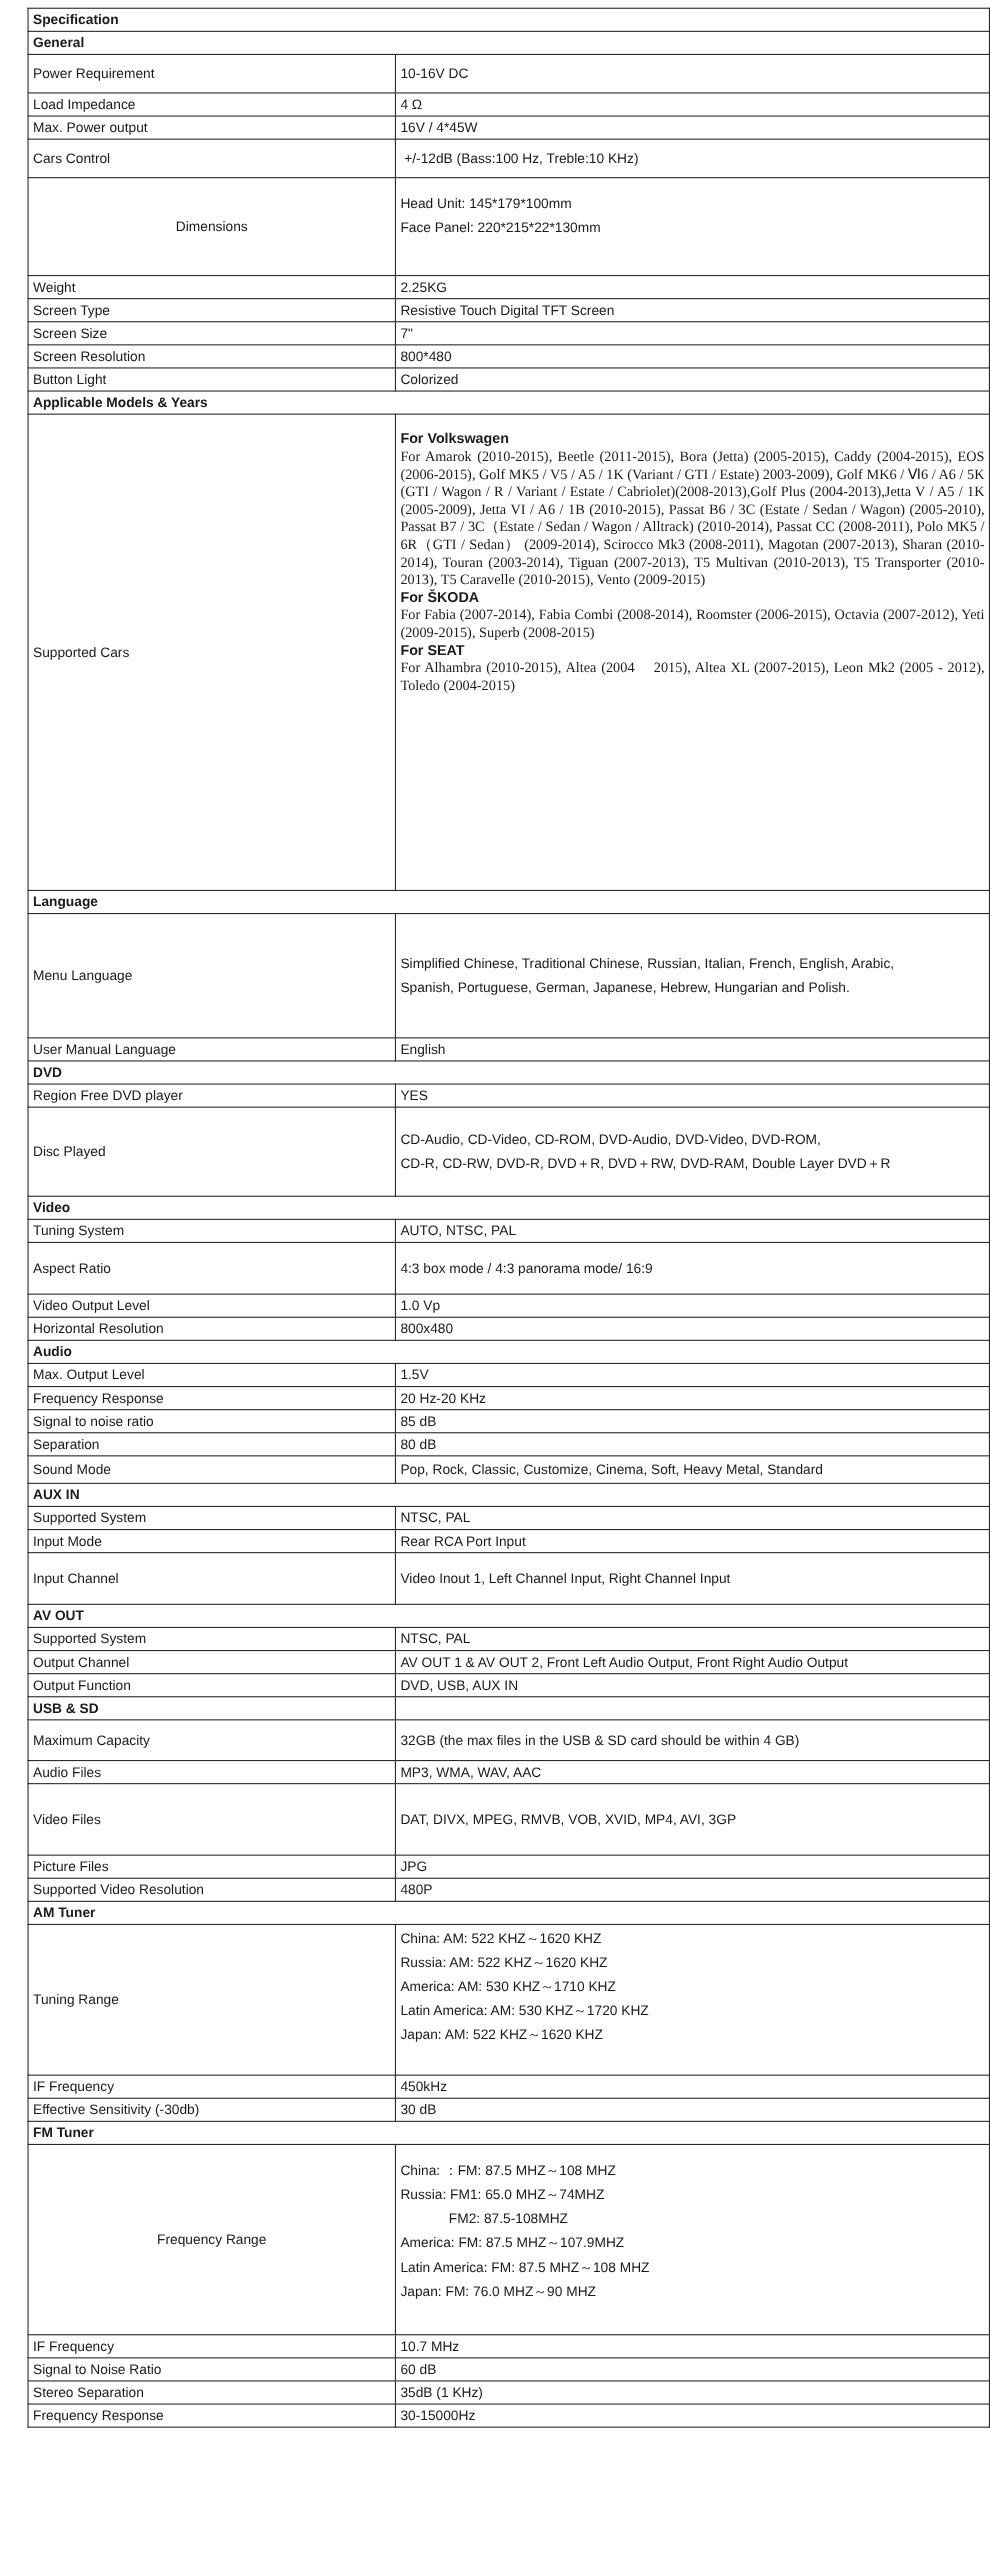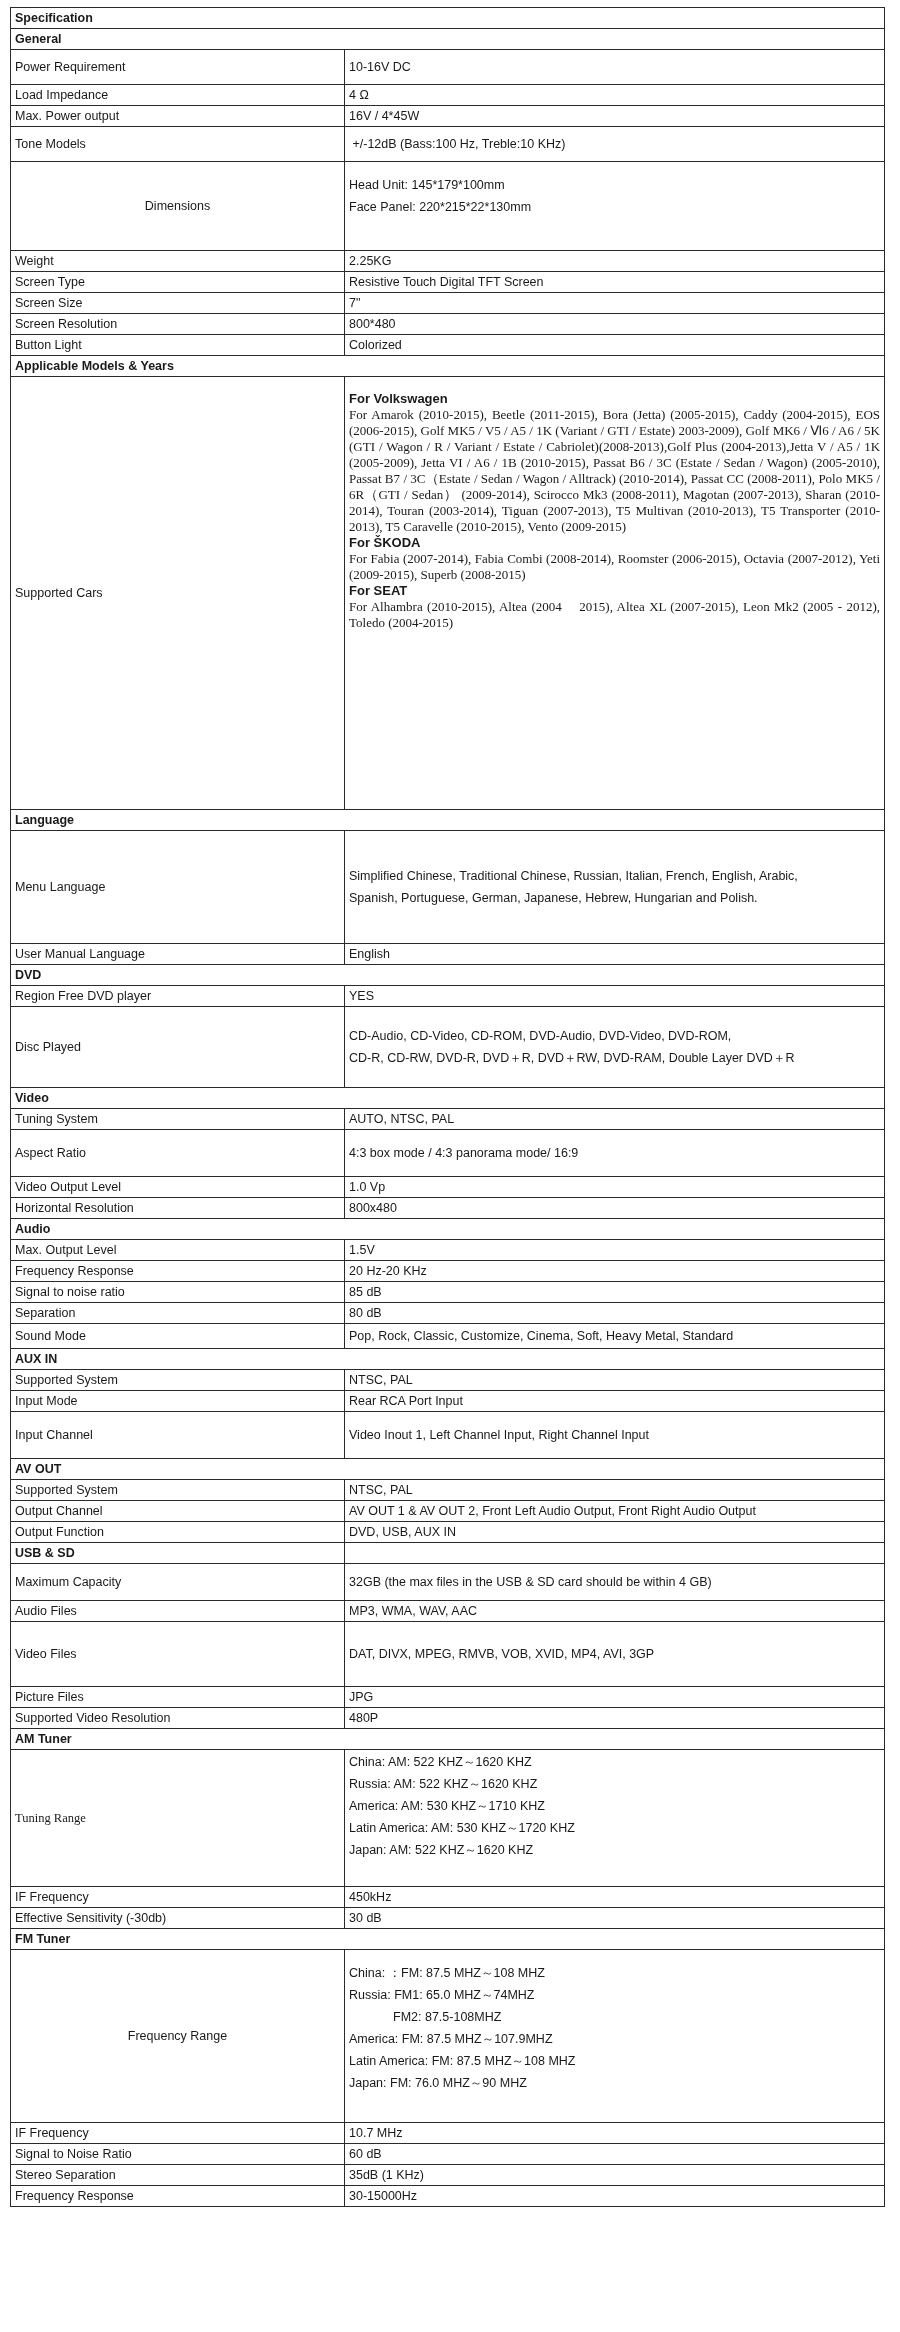--- a/index.html
+++ b/index.html
@@ -1,18 +1,18 @@
 <!DOCTYPE html>
 <html><head>
 <meta charset="utf-8">
 <style>
   html, body { margin:0; padding:0; background:#ffffff; }
   body { width:900px; height:2332px; position:relative; overflow:hidden;
          font-family:"Liberation Sans", sans-serif; color:#1a1a1a; }
-  table.spec { position:absolute; left:10px; top:7px; width:874px;
+  table.spec { position:absolute; left:25px; top:7px; width:874px;
                border-collapse:collapse; table-layout:fixed; font-size:12.5px; }
   table.spec td { border:1.5px solid #2a2a2a; padding:0 4px; vertical-align:middle;
                   line-height:16px; }
   col.c1 { width:334px; }
   col.c2 { width:540px; }
   tr.section td { font-weight:bold; height:20px; }
   tr.row td { height:20px; }
   tr.tall36 td { height:34px; }
   td.multi { padding-top:2px; padding-bottom:2px; }
   .line { display:block; line-height:22px; }
@@ -44,21 +44,21 @@
   </tr>
   <tr class="row">
     <td>Load Impedance</td>
     <td>4 Ω</td>
   </tr>
   <tr class="row">
     <td>Max. Power output</td>
     <td>16V / 4*45W</td>
   </tr>
   <tr class="row tall36">
-    <td>Tone Models</td>
+    <td>Cars Control</td>
     <td style="white-space:pre;"> +/-12dB (Bass:100 Hz, Treble:10 KHz)</td>
   </tr>
   <tr class="row">
     <td style="height:88px;text-align:center;">Dimensions</td>
     <td class="multi" style="vertical-align:top;padding-top:12px;">
       <span class="line">Head Unit: 145*179*100mm</span>
       <span class="line">Face Panel: 220*215*22*130mm</span>
     </td>
   </tr>
   <tr class="row">
@@ -225,21 +225,21 @@
   </tr>
   <tr class="row">
     <td>Supported Video Resolution</td>
     <td>480P</td>
   </tr>
 
   <tr class="section">
     <td colspan="2">AM Tuner</td>
   </tr>
   <tr class="row">
-    <td style="height:136px;font-family:Liberation Serif, serif;">Tuning Range</td>
+    <td style="height:136px;">Tuning Range</td>
     <td class="multi" style="vertical-align:top;padding-top:1px;">
       <span class="line">China: AM: 522 KHZ～1620 KHZ</span>
       <span class="line">Russia: AM: 522 KHZ～1620 KHZ</span>
       <span class="line">America: AM: 530 KHZ～1710 KHZ</span>
       <span class="line">Latin America: AM: 530 KHZ～1720 KHZ</span>
       <span class="line">Japan: AM: 522 KHZ～1620 KHZ</span>
     </td>
   </tr>
   <tr class="row">
     <td>IF Frequency</td>

